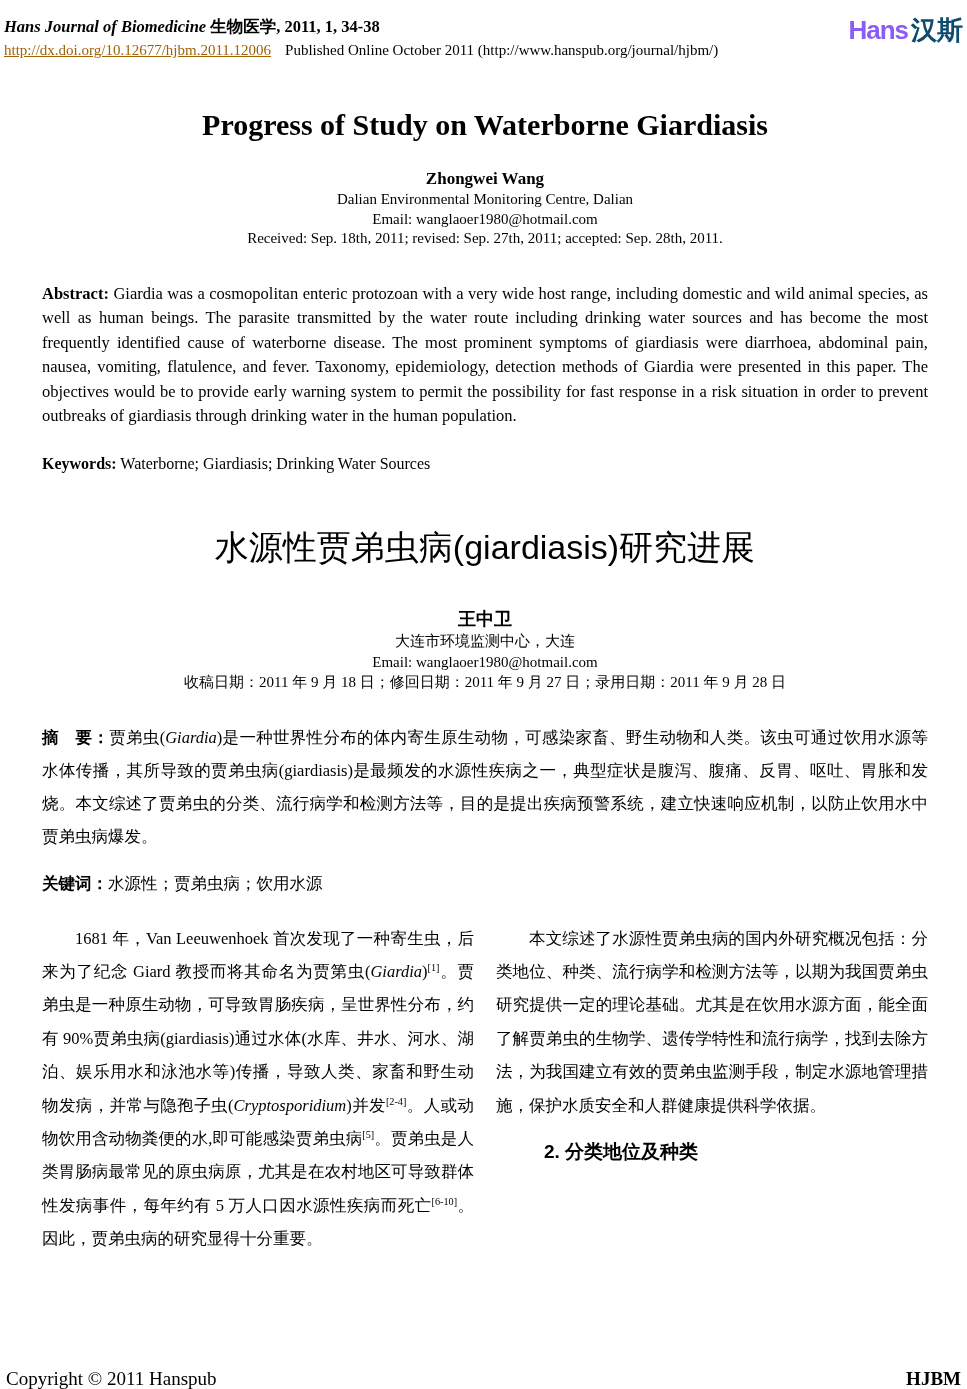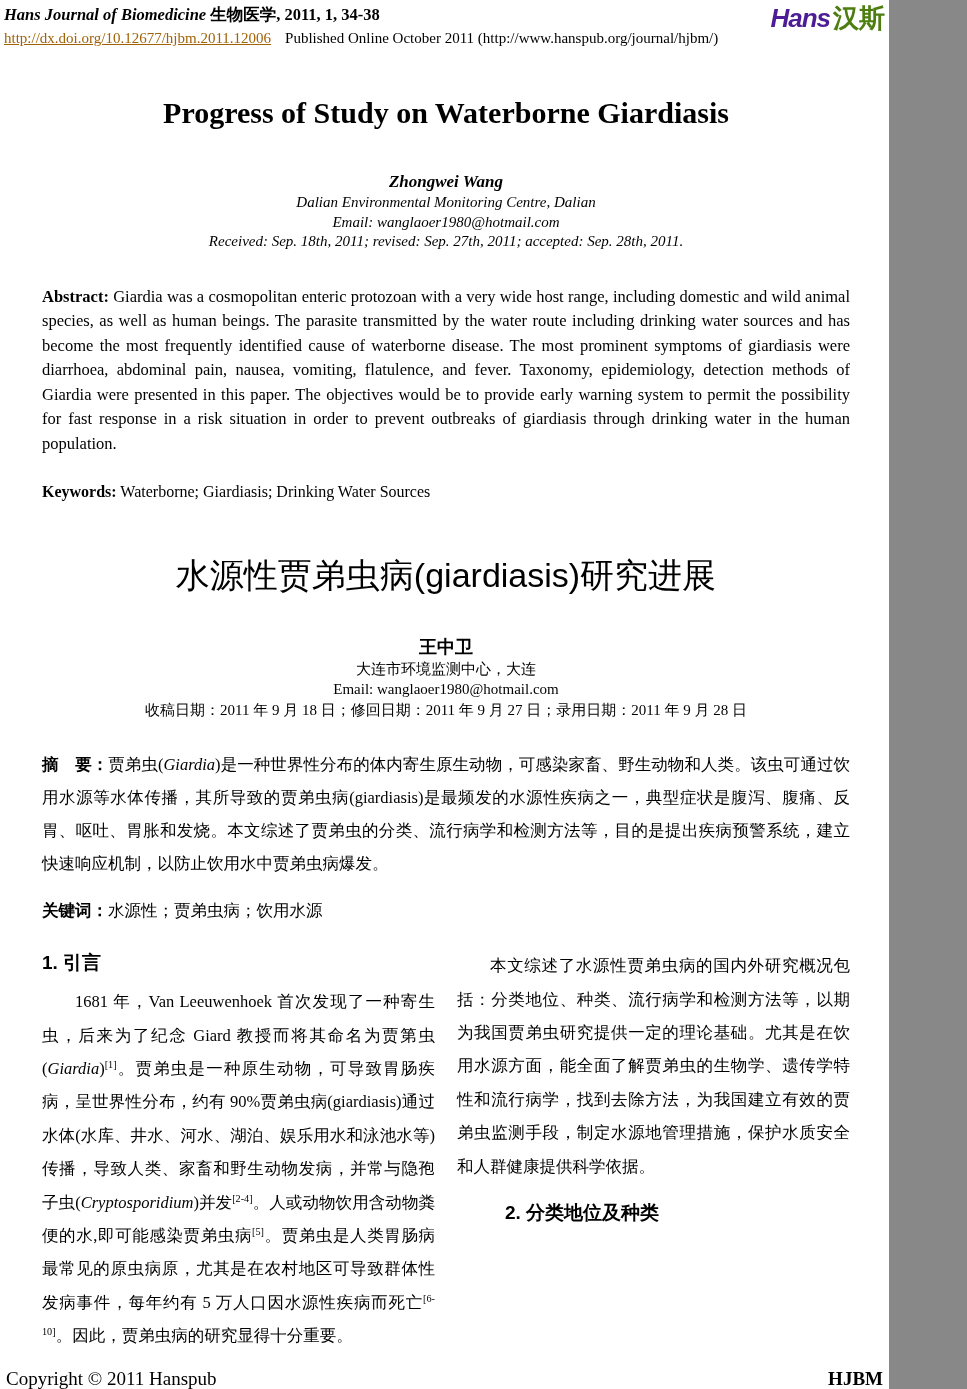--- a/index.html
+++ b/index.html
@@ -1,38 +1,38 @@
 <!DOCTYPE html>
 <html><head>
 <meta charset="utf-8">
 <style>
   html,body{margin:0;padding:0;background:#888;}
   .page{
-    width:889px;height:1389px;background:#ffffff;color:#000;
+    width:967px;height:1389px;background:#ffffff;color:#000;
     position:relative;overflow:hidden;box-sizing:border-box;
-    padding:4px 4px 0 4px;
+    padding:16px 4px 0 4px;
     font-family:"Liberation Serif", serif;
   }
   
   .top-header{display:flex;justify-content:space-between;align-items:flex-start;}
   .journal-line{font-size:16.5px;line-height:21px;white-space:nowrap;}
   .journal-en{font-weight:bold;font-style:italic;}
   .journal-zh{font-weight:bold;}
   .doi-line{font-size:15px;line-height:20px;margin-top:3px;white-space:nowrap;}
   .doi-link{color:#a16207;text-decoration:underline;}
   .published{margin-left:14px;color:#000;}
   .logo{font-size:26px;line-height:28px;white-space:nowrap;font-family:"Liberation Sans", sans-serif;}
-  .logo-en{color:#4c1d95;font-weight:bold;font-style:italic;letter-spacing:-1px;}
-  .logo-zh{color:#4d7c0f;font-weight:bold;margin-left:3px;}
+  .logo-en{color:#8b5cf6;font-weight:bold;letter-spacing:-1px;}
+  .logo-zh{color:#0c4a6e;font-weight:bold;margin-left:3px;}
   
   .main{padding:0 35px 0 38px;}
   .title-en{
     text-align:center;font-size:30px;font-weight:bold;margin:46px 0 0 0;line-height:38px;
   }
-  .author-block{text-align:center;margin-top:39px;font-style:italic;}
+  .author-block{text-align:center;margin-top:24px;}
   .author-en{font-size:17px;font-weight:bold;line-height:22px;}
   .meta-line{font-size:15px;line-height:19.5px;}
   .abstract-en{
     margin:33px 0 0 0;font-size:16.5px;line-height:24.6px;text-align:justify;
   }
   .abstract-en b{font-weight:bold;}
   .keywords-en{margin:23px 0 0 0;font-size:16px;line-height:24px;}
   .title-zh{
     text-align:center;font-size:34px;font-weight:normal;margin:49px 0 0 0;line-height:44px;
     font-family:"Liberation Sans", sans-serif;
@@ -103,21 +103,20 @@
       <div class="meta-line-zh">Email: wanglaoer1980@hotmail.com</div>
       <div class="meta-line-zh">收稿日期：2011 年 9 月 18 日；修回日期：2011 年 9 月 27 日；录用日期：2011 年 9 月 28 日</div>
     </div>
 
     <p class="abstract-zh"><span class="zh-label">摘　要：</span><span><span>贾弟虫(</span><i>Giardia</i><span>)是一种世界性分布的体内寄生原生动物，可感染家畜、野生动物和人类。该虫可通过饮用水源等水体传播，其所导致的贾弟虫病(giardiasis)是最频发的水源性疾病之一，典型症状是腹泻、腹痛、反胃、呕吐、胃胀和发烧。本文综述了贾弟虫的分类、流行病学和检测方法等，目的是提出疾病预警系统，建立快速响应机制，以防止饮用水中贾弟虫病爆发。</span></span></p>
 
     <p class="keywords-zh"><span class="zh-label">关键词：</span><span>水源性；贾弟虫病；饮用水源</span></p>
 
     <div class="columns">
       <div class="col">
-        <h2 class="sec-heading">1. 引言</h2>
         <p><span>1681 年，Van Leeuwenhoek 首次发现了一种寄生虫，后来为了纪念 Giard 教授而将其命名为贾第虫(</span><i>Giardia</i><span>)</span><sup>[1]</sup><span>。贾弟虫是一种原生动物，可导致胃肠疾病，呈世界性分布，约有 90%贾弟虫病(giardiasis)通过水体(水库、井水、河水、湖泊、娱乐用水和泳池水等)传播，导致人类、家畜和野生动物发病，并常与隐孢子虫(</span><i>Cryptosporidium</i><span>)并发</span><sup>[2-4]</sup><span>。人或动物饮用含动物粪便的水,即可能感染贾弟虫病</span><sup>[5]</sup><span>。贾弟虫是人类胃肠病最常见的原虫病原，尤其是在农村地区可导致群体性发病事件，每年约有 5 万人口因水源性疾病而死亡</span><sup>[6-10]</sup><span>。因此，贾弟虫病的研究显得十分重要。</span></p>
       </div>
       <div class="col">
         <p>本文综述了水源性贾弟虫病的国内外研究概况包括：分类地位、种类、流行病学和检测方法等，以期为我国贾弟虫研究提供一定的理论基础。尤其是在饮用水源方面，能全面了解贾弟虫的生物学、遗传学特性和流行病学，找到去除方法，为我国建立有效的贾弟虫监测手段，制定水源地管理措施，保护水质安全和人群健康提供科学依据。</p>
         <h2 class="sec-heading mid">2. 分类地位及种类</h2>
       </div>
     </div>
 
   </div>
 

